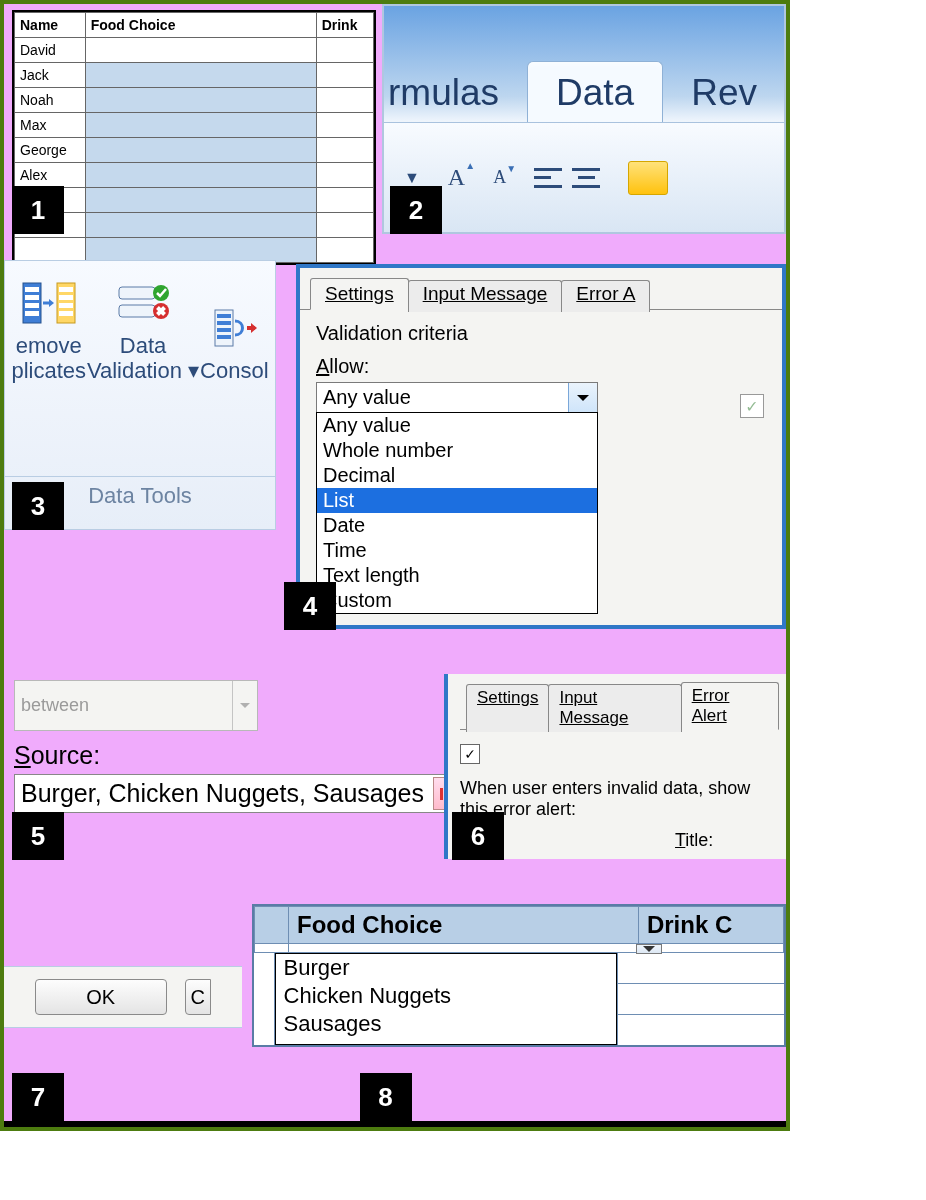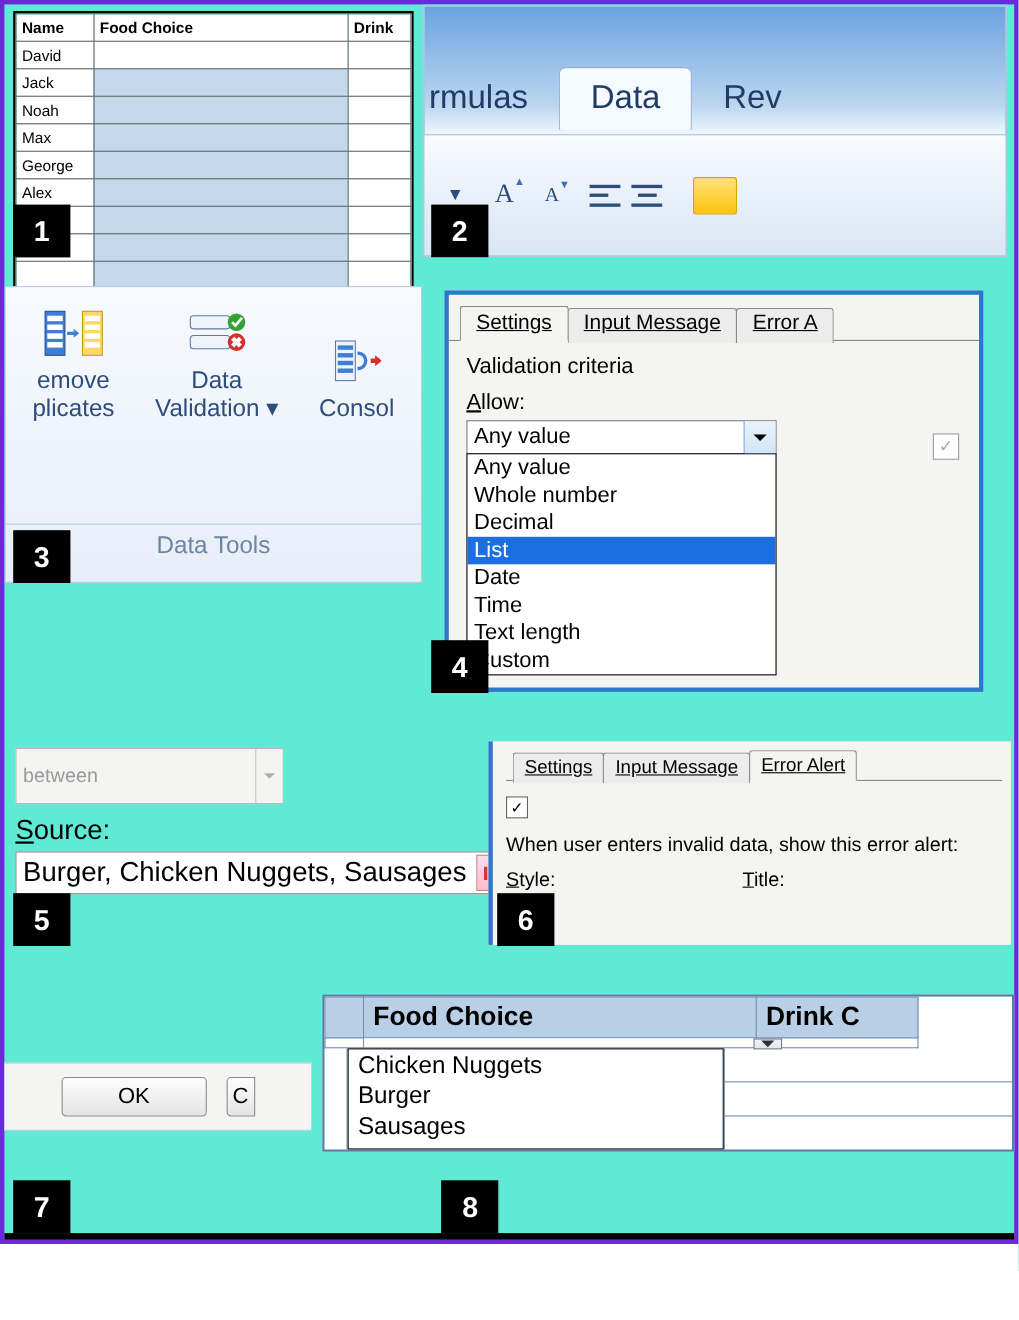--- a/index.html
+++ b/index.html
@@ -4,25 +4,25 @@
 <style>
   body {
     margin: 0;
     padding: 0;
     width: 926px;
     font-family: "Segoe UI", Tahoma, sans-serif;
     font-size: 13px;
     color: #000;
   }
   .outer {
-    width: 926px;
-    border: 4px solid #6d28d9;
+    width: 790px;
+    border: 4px solid #4d7c0f;
     box-sizing: border-box;
     position: relative;
-    background: #5eead4;
+    background: #f0abfc;
   }
   .row {
     display: flex;
     align-items: flex-start;
     box-sizing: border-box;
   }
   .panel {
     position: relative;
     box-sizing: border-box;
   }
@@ -68,21 +68,21 @@
     width: 100%; height: 100%;
     background: linear-gradient(#6aa3e2 0%, #bdd6ef 40%, #eaf2fb 50%, #ffffff 55%, #ffffff 100%);
     border: 2px solid #b0c7df;
     box-sizing: border-box;
     position: relative;
     filter: blur(0.3px);
   }
   .ribbon-tabs { position:absolute; top:55px; left:0; width:100%; display:flex; align-items:flex-end; padding-left:0; }
   .ribbon-tab {
     padding: 10px 28px 12px 28px;
-    font-size: 30px;
+    font-size: 37px;
     color: #1f3b66;
     position: relative;
   }
   .ribbon-tab.active {
     background: #f5faff;
     border: 1px solid #8fb1d6;
     border-bottom: none;
     border-radius: 6px 6px 0 0;
     box-shadow: inset 0 6px 10px -6px rgba(255,255,255,0.9);
   }
@@ -486,22 +486,22 @@
             <td class="sel">
               <div class="ddarrow"></div>
             </td>
             <td></td>
           </tr>
         </tbody>
           </table>
         <div style="display:flex;">
           <div style="width:20px; border-right:1px solid #6e8eb3;"></div>
           <div class="droplist" id="cell-dd">
+              <div>Burger</div>
               <div>Chicken Nuggets</div>
-              <div>Burger</div>
               <div>Sausages</div>
             </div>
           <div style="flex:1; border-left:1px solid #6e8eb3;">
             <div style="height:30px;border-bottom:1px solid #6e8eb3;"></div>
             <div style="height:30px;border-bottom:1px solid #6e8eb3;"></div>
             <div style="height:30px;"></div>
           </div>
         </div>
       </div>
       <div class="badge">8</div>

